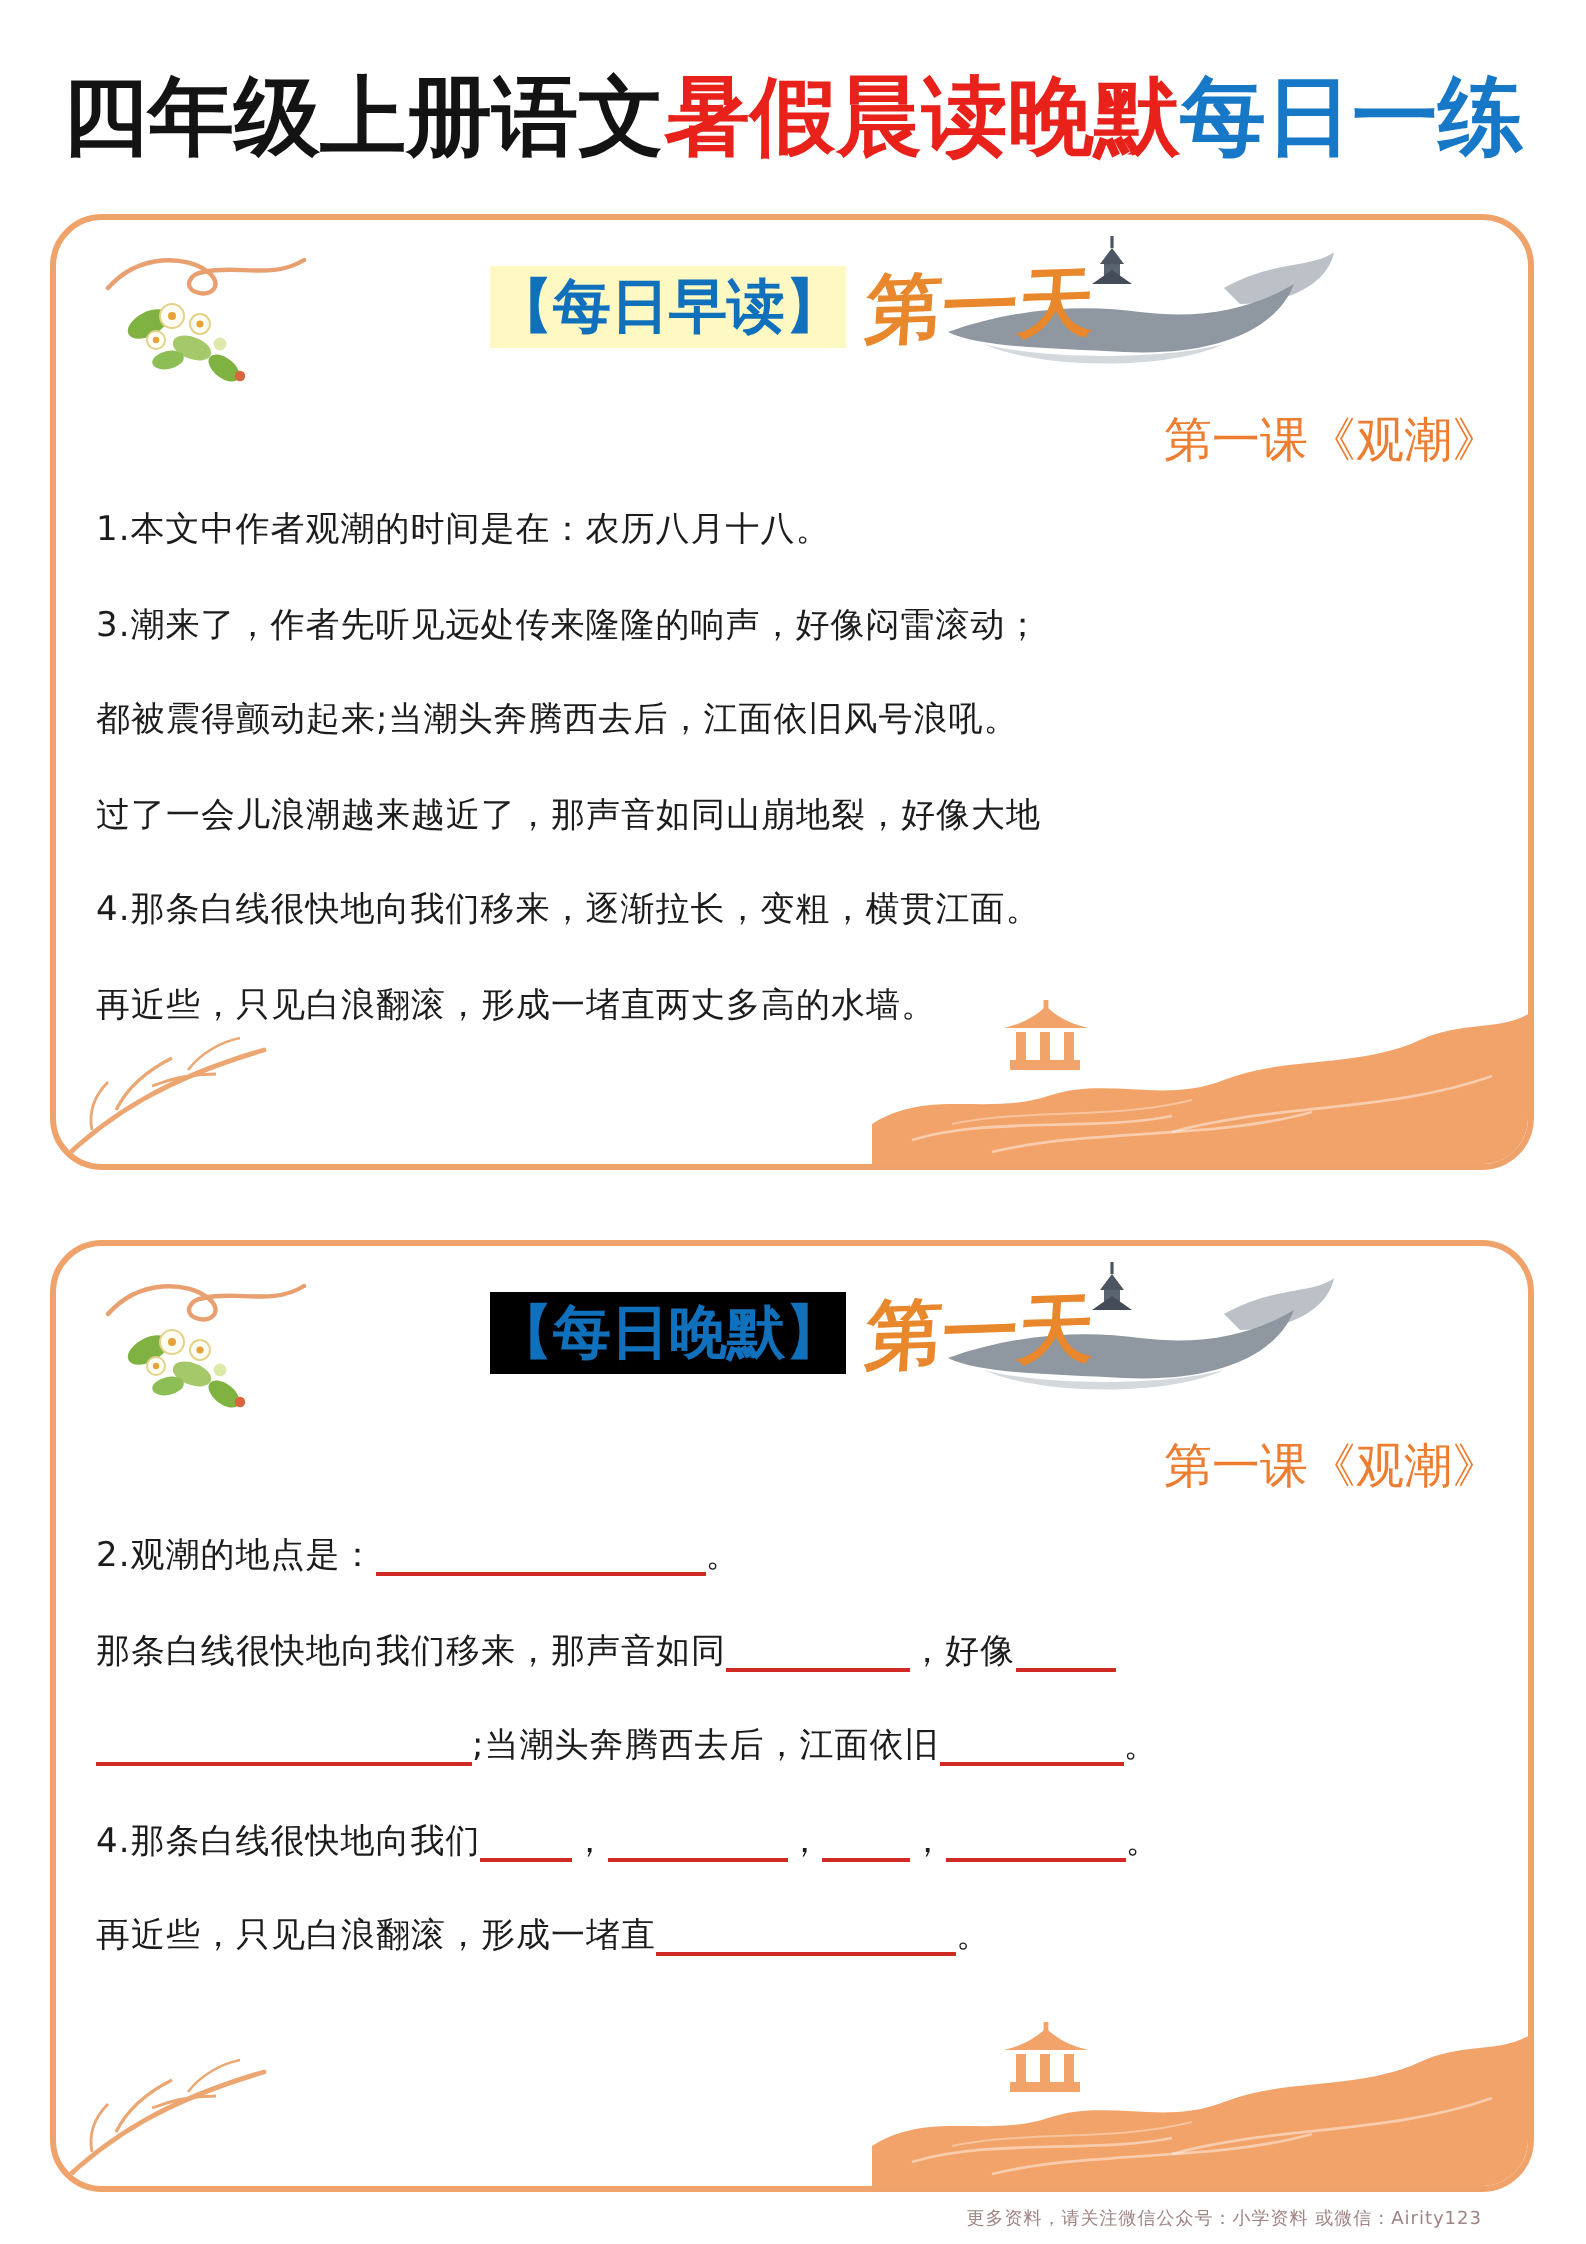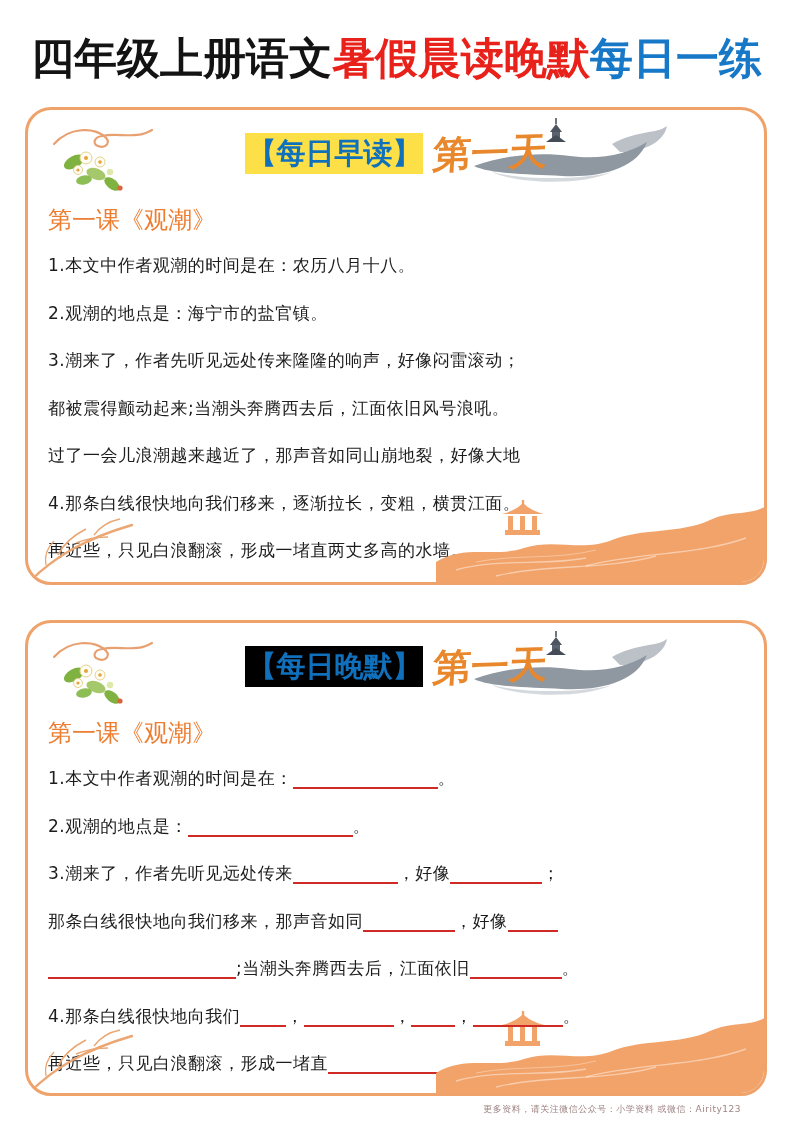--- a/index.html
+++ b/index.html
@@ -35,21 +35,21 @@
   }
   .ink-svg{position:absolute;left:72%;top:-14px;width:215px;height:70px;z-index:1;pointer-events:none;}
 
   .flower-decor{position:absolute;top:8px;left:12px;width:130px;height:80px;}
   .wave-decor{position:absolute;right:-2px;bottom:-2px;width:330px;height:84px;}
   .pagoda{position:absolute;right:218px;bottom:40px;width:46px;height:42px;}
   .branch-decor{position:absolute;left:-4px;bottom:-4px;width:120px;height:95px;}
 
   .content{position:absolute;left:20px;right:14px;top:88px;}
   .lesson-title{
-    color:#ed7d31;font-size:24px;line-height:44px;font-weight:500;white-space:nowrap;
+    color:#ed7d31;font-size:24px;line-height:44px;font-weight:500;white-space:nowrap;text-align:right;
   }
   .line{
     font-size:17px;line-height:47.5px;color:#1c1c1c;white-space:nowrap;
     letter-spacing:0.5px;
   }
   .blank{
     display:inline-block;border-bottom:2.5px solid #cf2b24;height:1em;
     vertical-align:-5px;
   }
   .footer-note{
@@ -117,29 +117,28 @@
 
 <div class="box" id="box-morning">
   <svg class="flower-decor" viewBox="0 0 130 80">
       <use href="#g-flower"></use>
     </svg>
   <div class="box-header">
     <div class="header-inner">
       <svg class="ink-svg" viewBox="0 0 215 70">
           <use href="#g-ink" transform="translate(0,8)"></use>
         </svg>
-      <span class="badge" style="background-color: #fde047;">【每日早读】</span>
+      <span class="badge" style="background-color: #fef9c3;">【每日早读】</span>
       <span class="day">第一天</span>
     </div>
   </div>
   <div class="content">
     <div class="lesson-title">第一课《观潮》</div>
     <div>
         <div class="line"><span>1.本文中作者观潮的时间是在：农历八月十八。</span></div>
-        <div class="line"><span>2.观潮的地点是：海宁市的盐官镇。</span></div>
         <div class="line"><span>3.潮来了，作者先听见远处传来隆隆的响声，好像闷雷滚动；</span></div>
         <div class="line"><span>都被震得颤动起来;当潮头奔腾西去后，江面依旧风号浪吼。</span></div>
         <div class="line"><span>过了一会儿浪潮越来越近了，那声音如同山崩地裂，好像大地</span></div>
         <div class="line"><span>4.那条白线很快地向我们移来，逐渐拉长，变粗，横贯江面。</span></div>
         <div class="line"><span>再近些，只见白浪翻滚，形成一堵直两丈多高的水墙。</span></div>
       </div>
   </div>
   <svg class="branch-decor" viewBox="0 0 120 95">
       <use href="#g-branch"></use>
     </svg>
@@ -160,23 +159,21 @@
       <svg class="ink-svg" viewBox="0 0 215 70">
           <use href="#g-ink" transform="translate(0,8)"></use>
         </svg>
       <span class="badge" style="background-color: #000000;">【每日晚默】</span>
       <span class="day">第一天</span>
     </div>
   </div>
   <div class="content">
     <div class="lesson-title">第一课《观潮》</div>
     <div>
-        <div class="line"><span>1.本文中作者观潮的时间是在：</span><span class="blank" style="width: 145px;"></span><span>。</span></div>
         <div class="line"><span>2.观潮的地点是：</span><span class="blank" style="width: 165px;"></span><span>。</span></div>
-        <div class="line"><span>3.潮来了，作者先听见远处传来</span><span class="blank" style="width: 105px;"></span><span>，好像</span><span class="blank" style="width: 92px;"></span><span>；</span></div>
         <div class="line"><span>那条白线很快地向我们移来，那声音如同</span><span class="blank" style="width: 92px;"></span><span>，好像</span><span class="blank" style="width: 50px;"></span></div>
         <div class="line"><span class="blank" style="width: 188px;"></span><span>;当潮头奔腾西去后，江面依旧</span><span class="blank" style="width: 92px;"></span><span>。</span></div>
         <div class="line"><span>4.那条白线很快地向我们</span><span class="blank" style="width: 46px;"></span><span>，</span><span class="blank" style="width: 90px;"></span><span>，</span><span class="blank" style="width: 44px;"></span><span>，</span><span class="blank" style="width: 90px;"></span><span>。</span></div>
         <div class="line"><span>再近些，只见白浪翻滚，形成一堵直</span><span class="blank" style="width: 150px;"></span><span>。</span></div>
       </div>
   </div>
   <svg class="branch-decor" viewBox="0 0 120 95">
       <use href="#g-branch"></use>
     </svg>
   <svg class="wave-decor" viewBox="0 0 330 84">

